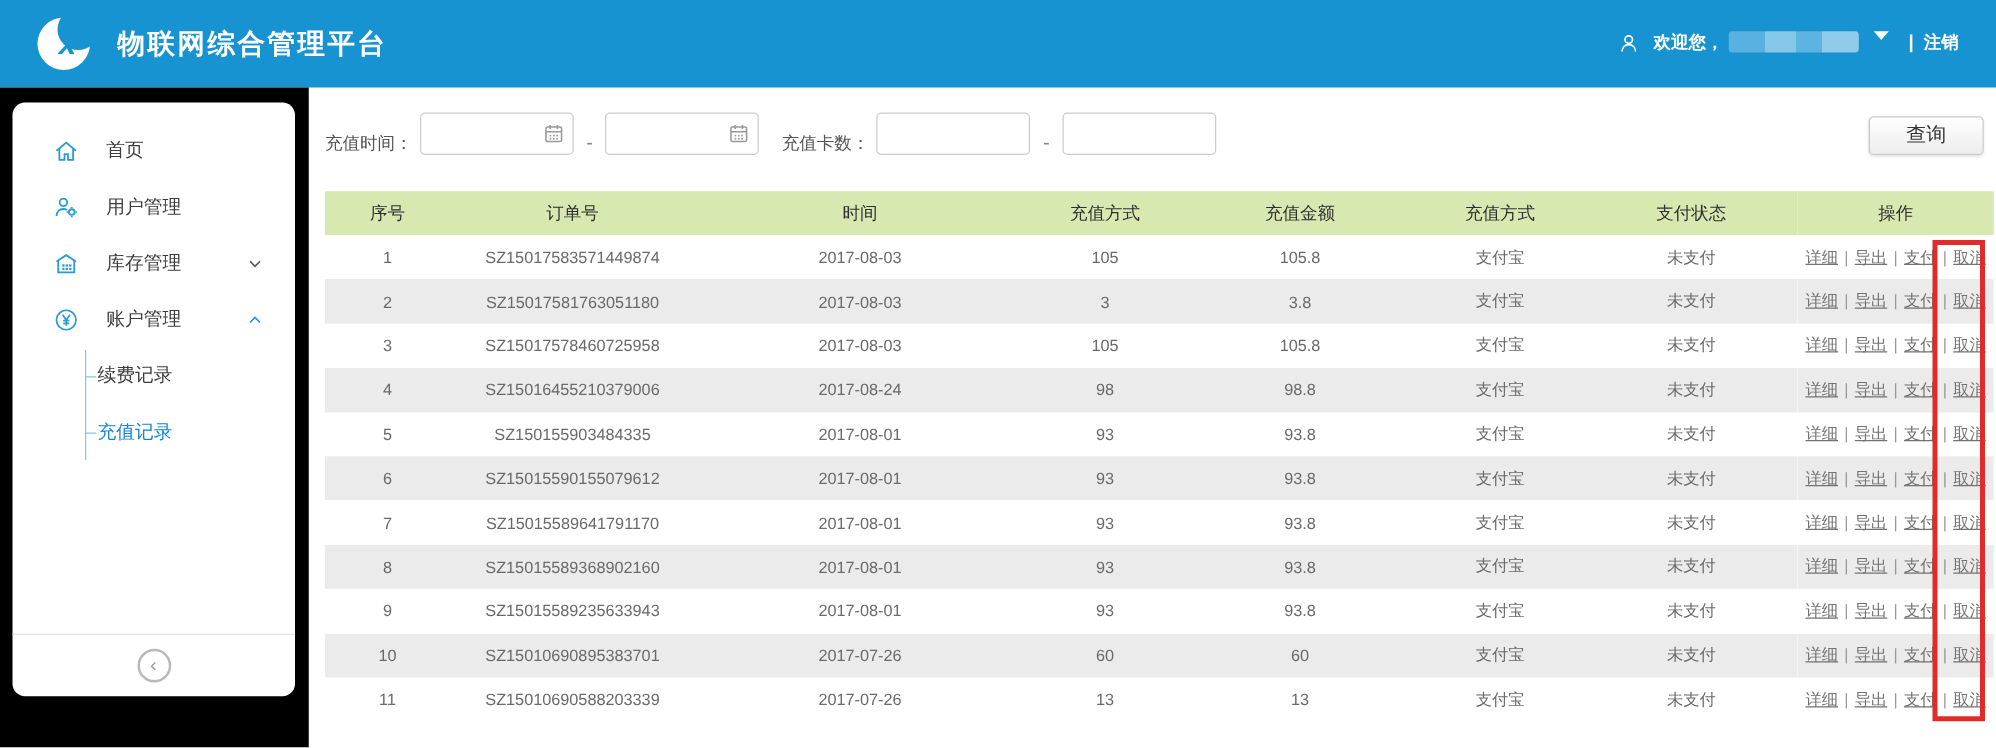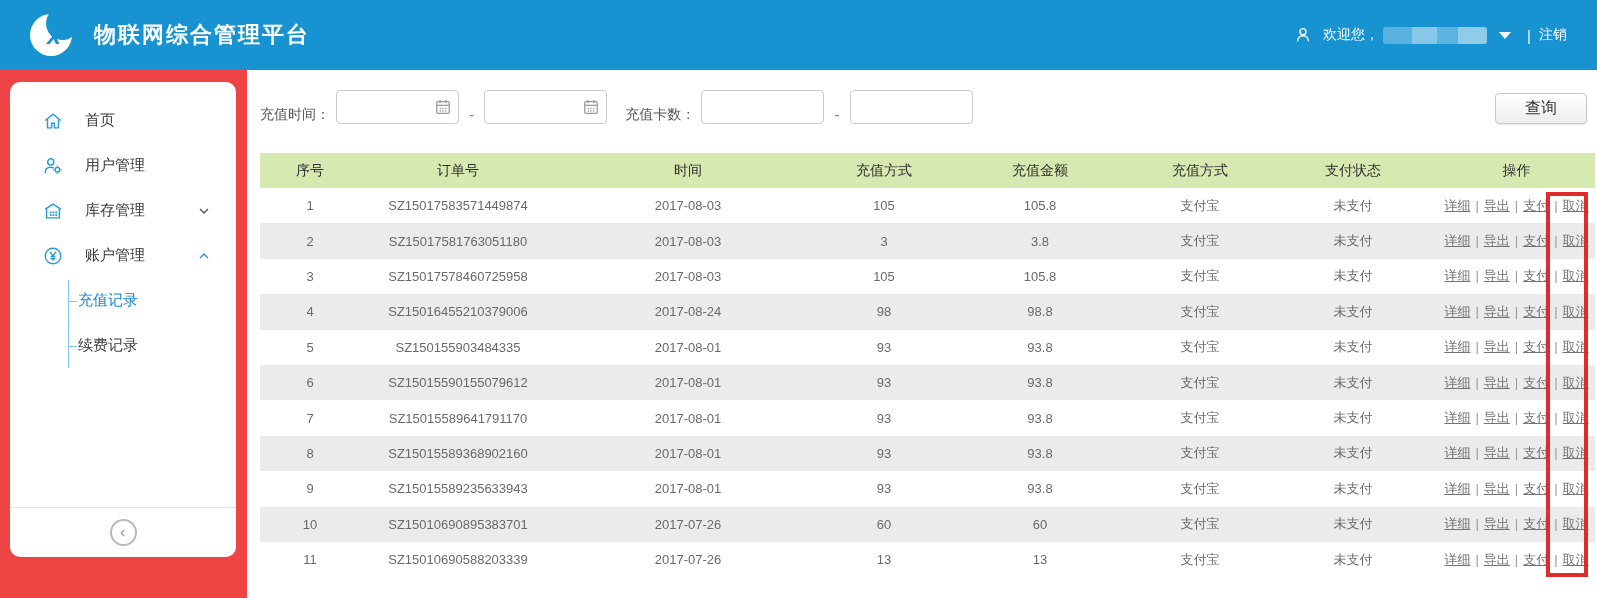--- a/index.html
+++ b/index.html
@@ -6,31 +6,31 @@
   body { font-family:"Liberation Sans","DejaVu Sans",sans-serif; background:#fff; }
   .page { position:relative; width:1597px; height:598px; overflow:hidden; background:#fff; }
 
   
   .hdr { display:flex; align-items:center; height:70px; background:#1893d2; padding:0 30px 0 30px; }
   .logo { position:relative; width:50px; height:50px; margin-right:14px; flex:none; }
   .logo .c1 { position:absolute; left:0; top:4px; width:42px; height:42px; background:#fff; border-radius:50%; }
   .logo .c2 { position:absolute; left:16px; top:-3px; width:33px; height:33px; background:#1893d2; border-radius:50%; }
   .logo .lx { position:absolute; left:17px; top:11px; color:#1893d2; font-weight:bold; font-style:italic; font-size:25px; }
   .hdr-title { color:#fff; font-size:22px; font-weight:bold; letter-spacing:2px; }
-  .hdr-right { margin-left:auto; display:flex; align-items:center; color:#fff; font-size:14px; }
+  .hdr-right { margin-left:auto; display:flex; color:#fff; font-size:14px;font-weight:bold; }
   .hdr-right .icon-person { display:flex; margin-right:10px; }
   .blur-name { width:104px; height:17px; margin-left:4px; border-radius:3px;
     background:linear-gradient(90deg, rgba(255,255,255,.28) 0 28%, rgba(255,255,255,.48) 28% 52%, rgba(255,255,255,.30) 52% 72%, rgba(255,255,255,.52) 72% 100%); }
   .caret { width:0; height:0; border-left:6px solid transparent; border-right:6px solid transparent; border-top:7px solid #fff; margin:0 8px 0 12px; cursor:pointer; }
   .pipe { opacity:.95; margin:0 8px; font-size:15px; }
   .logout { color:#fff; text-decoration:none; cursor:pointer; }
 
   
   .bodyrow { display:flex; height:528px; }
-  .side { position:relative; width:247px; background:#ef4444; flex:none; }
+  .side { position:relative; width:247px; background:#000000; flex:none; }
   .panel { position:absolute; left:10px; top:12px; width:226px; height:475px; background:#fff; border-radius:10px; display:flex; flex-direction:column; padding-top:16px; }
   .mi { position:relative; height:45px; display:flex; align-items:center; padding-left:32px; cursor:pointer; }
   .mi-icon { width:22px; height:22px; margin-right:21px; flex:none; display:flex; }
   .mi-label { font-size:15px; color:#3c3c3c; }
   .mi-chev { position:absolute; right:24px; display:flex; }
   .submenu { position:relative; }
   .tree-line { position:absolute; left:58px; top:2px; height:88px; width:1px; background:#85c6ea; }
   .smi { position:relative; height:45px; display:flex; align-items:center; padding-left:68px; font-size:15px; color:#3c3c3c; cursor:pointer; }
   .smi::before { content:""; position:absolute; left:58px; top:50%; width:9px; height:1px; background:#85c6ea; }
   .smi.active { color:#1585d3; }
@@ -148,25 +148,25 @@
           <span class="mi-label">账户管理</span>
           <span class="mi-chev">
             <svg width="16" height="16" viewBox="0 0 24 24" fill="none" stroke="#2196d3" stroke-width="2">
                 <path d="M6 15l6-6 6 6"></path>
               </svg>
           </span>
         </div>
 
         <div class="submenu">
           <div class="tree-line"></div>
+          <div class="smi">
+            <span>续费记录</span>
+          </div>
           <div class="smi active">
             <span>充值记录</span>
-          </div>
-          <div class="smi">
-            <span>续费记录</span>
           </div>
         </div>
 
         <div class="panel-bottom">
           <div class="collapse-btn">
             <span>
               <svg width="12" height="12" viewBox="0 0 24 24" fill="none" stroke="#9a9a9a" stroke-width="2.4">
                   <path d="M14.5 6 8.5 12l6 6"></path>
                 </svg>
             </span>

